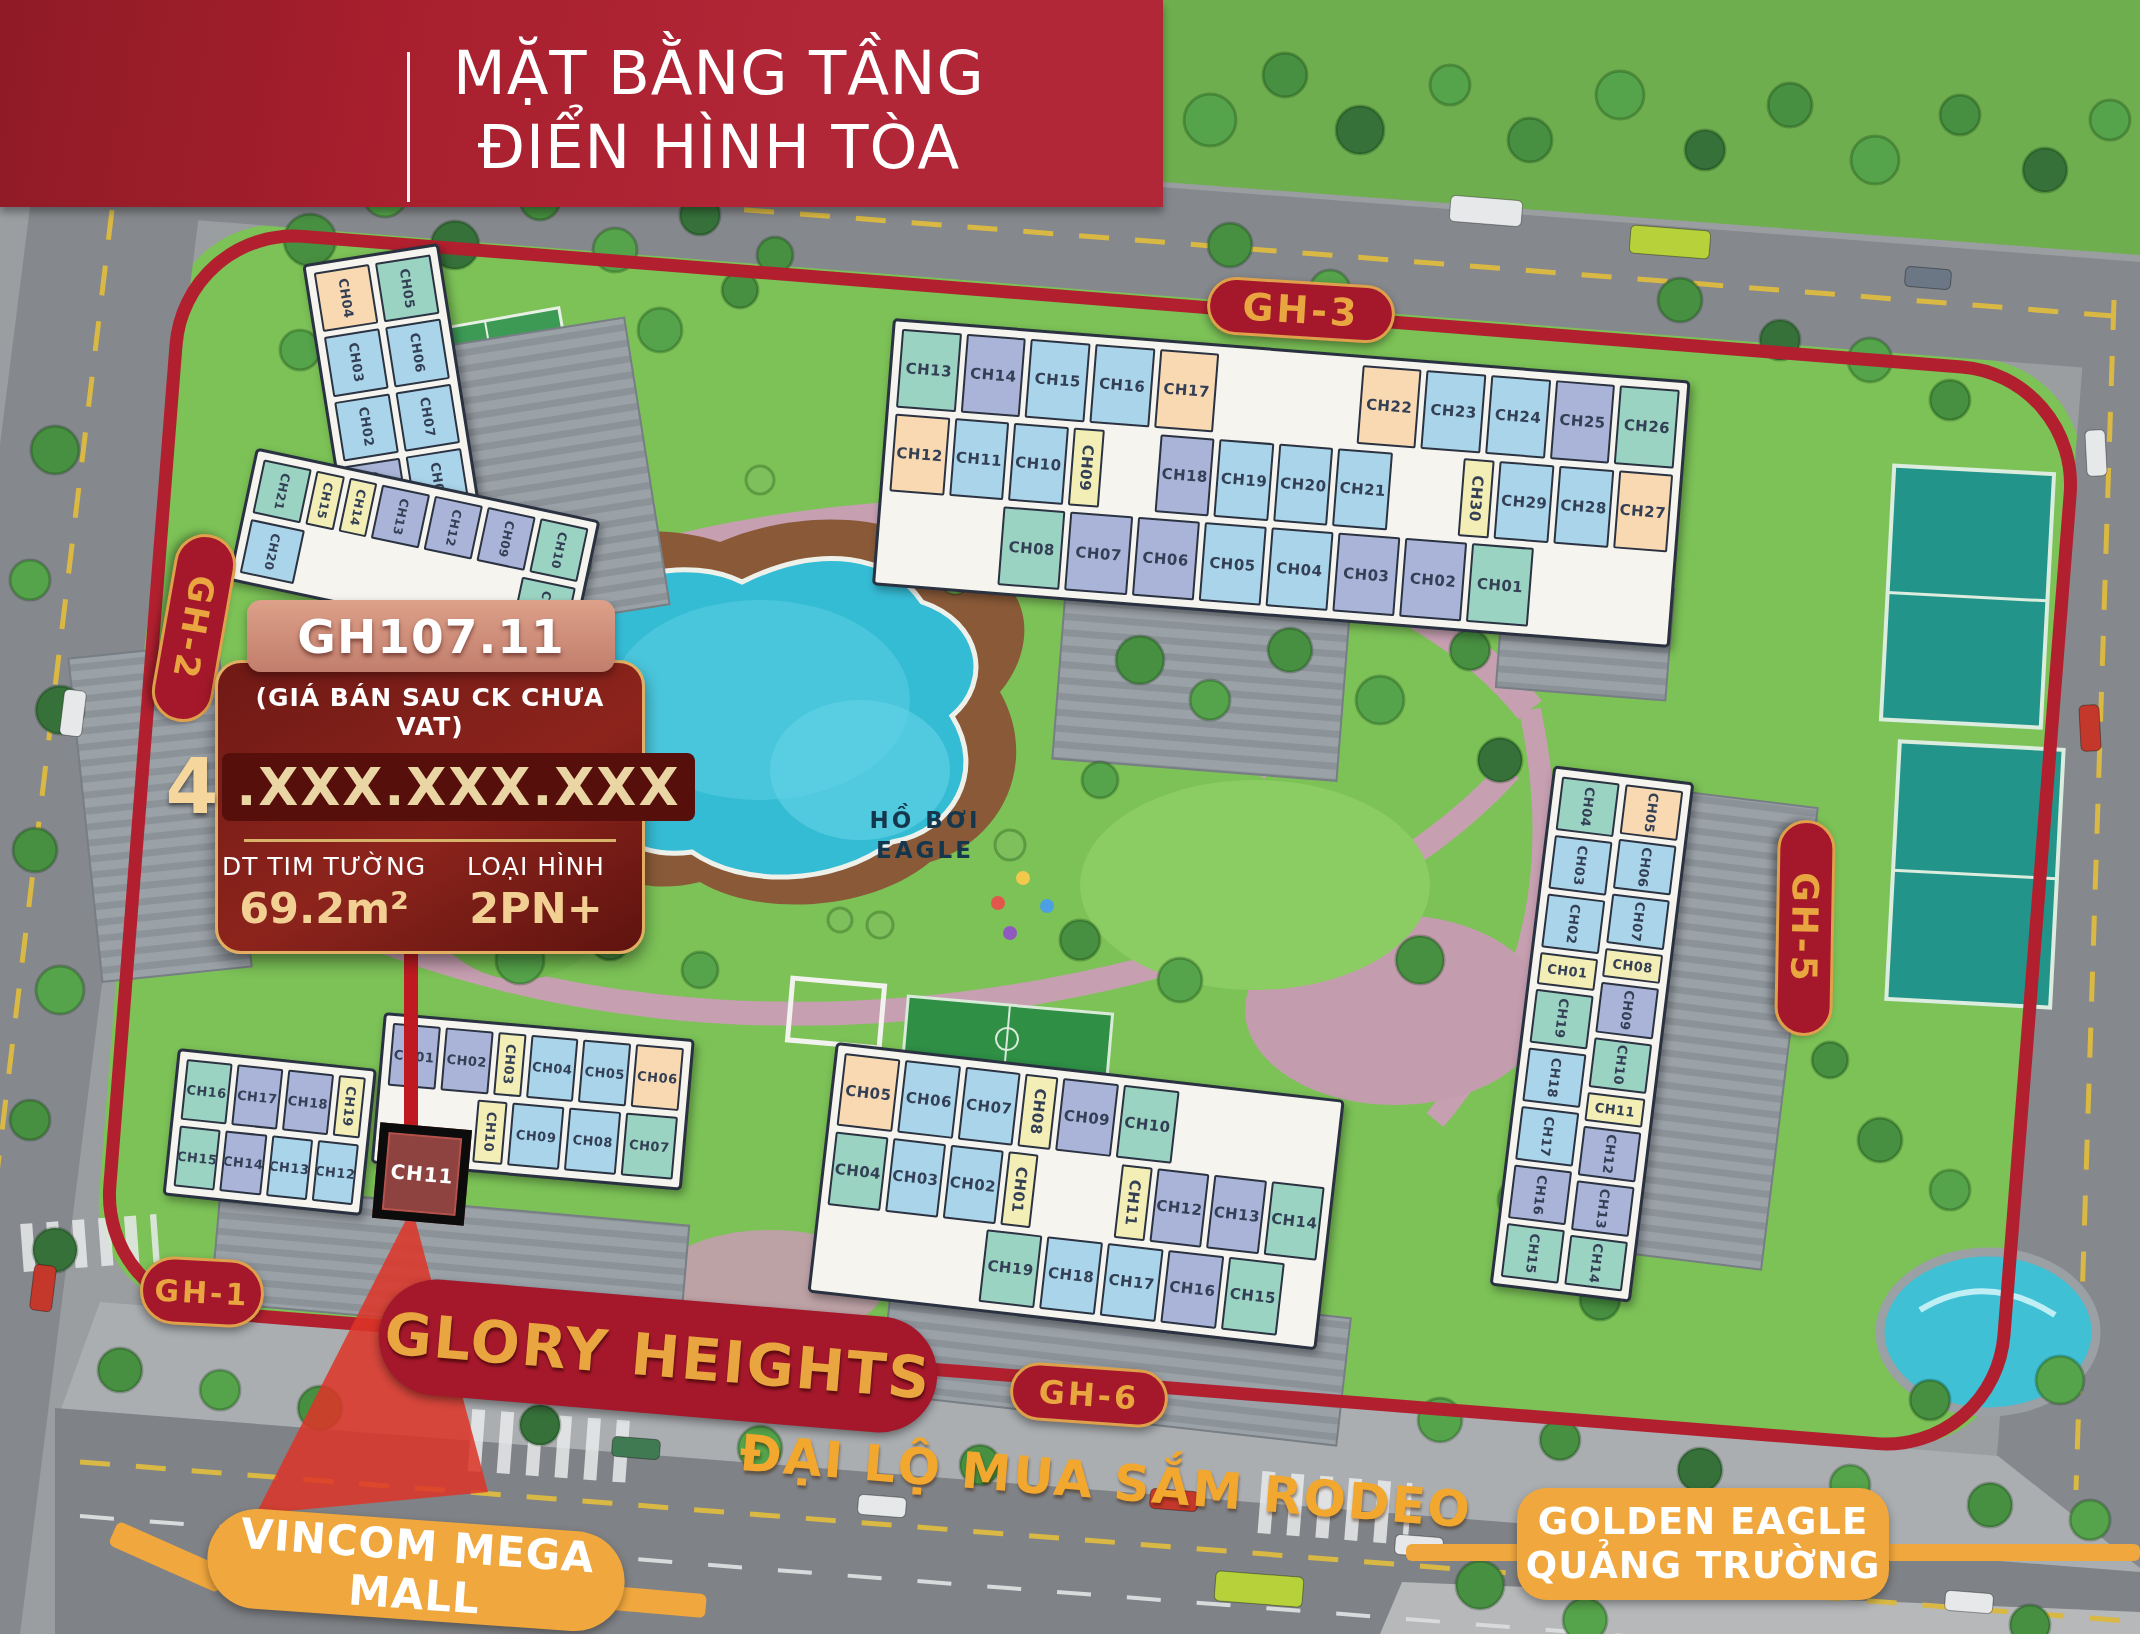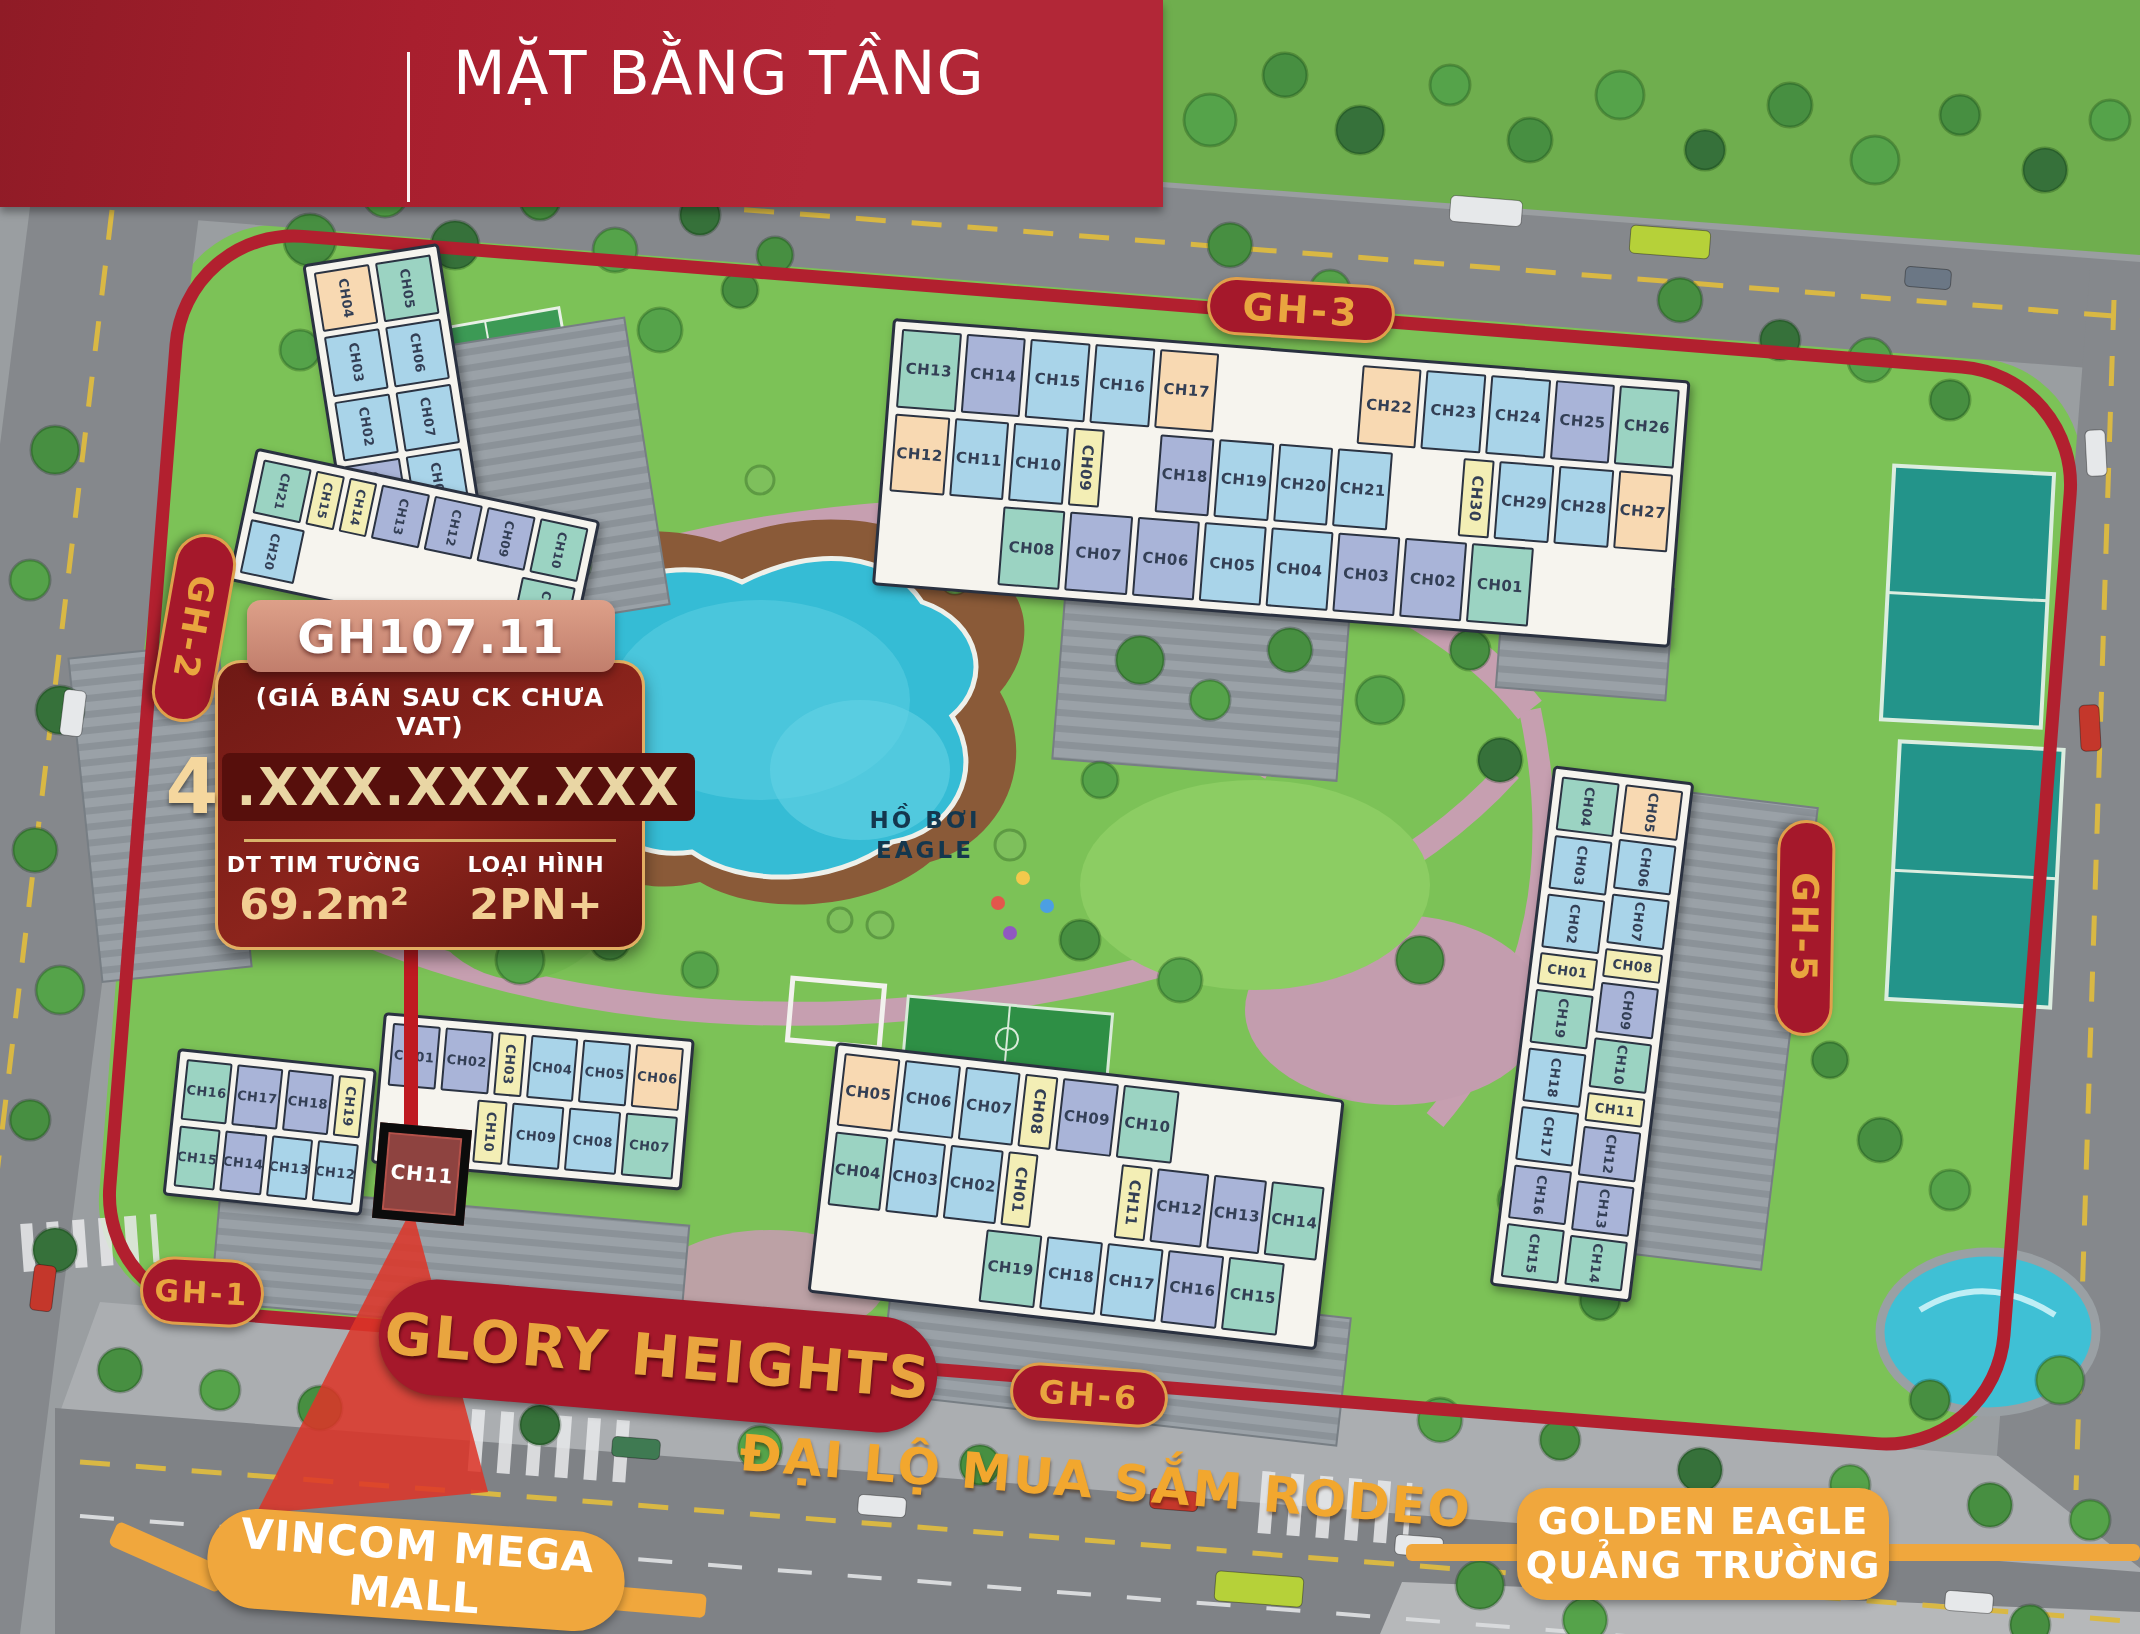--- a/index.html
+++ b/index.html
@@ -50,21 +50,21 @@
              background:linear-gradient(150deg,#6f1915,#8c241c 55%,#5f130f);
              box-shadow:0 8px 16px rgba(0,0,0,.45);padding:20px 0 18px;}
   .card-note{text-align:center;color:#fff;font-weight:700;font-size:25px;letter-spacing:1px;}
   .price-row{display:flex;align-items:center;justify-content:center;gap:4px;margin:8px 10px 2px;}
   .price-lead{font-size:76px;font-weight:700;color:#f5d79e;text-shadow:0 3px 4px rgba(0,0,0,.5);line-height:1;}
   .price-mask{background:#570f0c;border-radius:8px;padding:8px 14px;font-size:52px;font-weight:700;
               color:#e9d6a4;letter-spacing:2px;line-height:1;}
   .card-div{height:3px;background:#d8b36a;margin:14px 26px 10px;}
   .stats{display:flex;}
   .stat{flex:1;text-align:center;}
-  .stat .sl{color:#fff;font-weight:700;font-size:22px;letter-spacing:1px;}
+  .stat .sl{color:#fff;font-weight:400;font-size:25px;letter-spacing:1px;}
   .stat .sv{color:#f2cf93;font-weight:700;font-size:43px;margin-top:2px;}
 
   .connector{position:absolute;left:404px;top:914px;width:14px;height:222px;background:#bf1a21;}
   .hl-unit{position:absolute;left:376px;top:1126px;width:92px;height:96px;border:9px solid #0c0c0c;
            background:#8e4340;box-shadow:inset 0 0 0 2px #b5524a;transform:rotate(5deg);
            display:flex;align-items:center;justify-content:center;color:#fff;font-weight:700;
            font-size:20px;letter-spacing:1px;}
 
   
   .header{position:absolute;left:0;top:0;width:1163px;height:207px;
@@ -695,16 +695,17 @@
       </div>
     </div>
   </div>
 
   <div class="hl-unit">CH11</div>
 
   <div class="header">
     <div class="hline"></div>
     <div class="htitle">
       <div>MẶT BẰNG TẦNG</div>
+      <div>ĐIỂN HÌNH TÒA</div>
     </div>
   </div>
 
 </div>
 
 </body></html>

